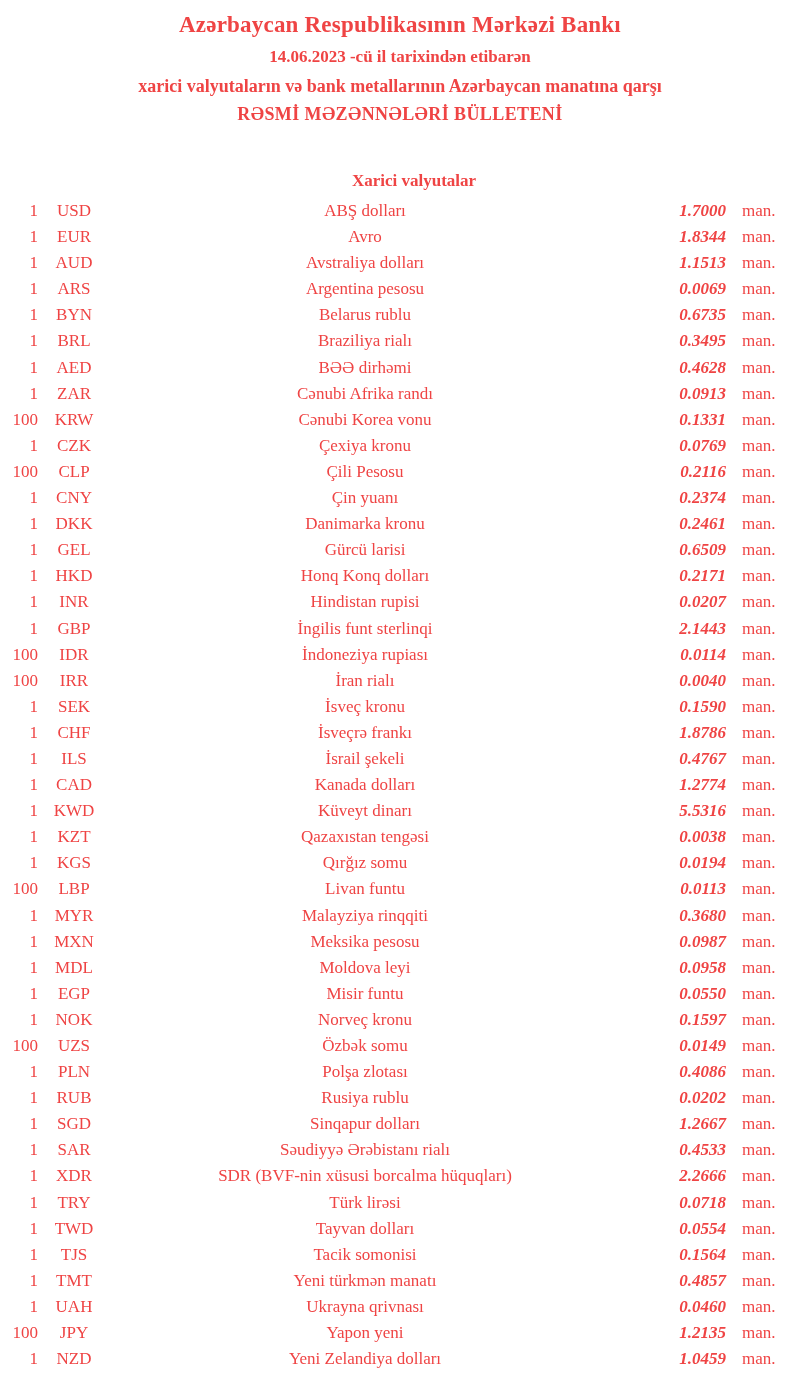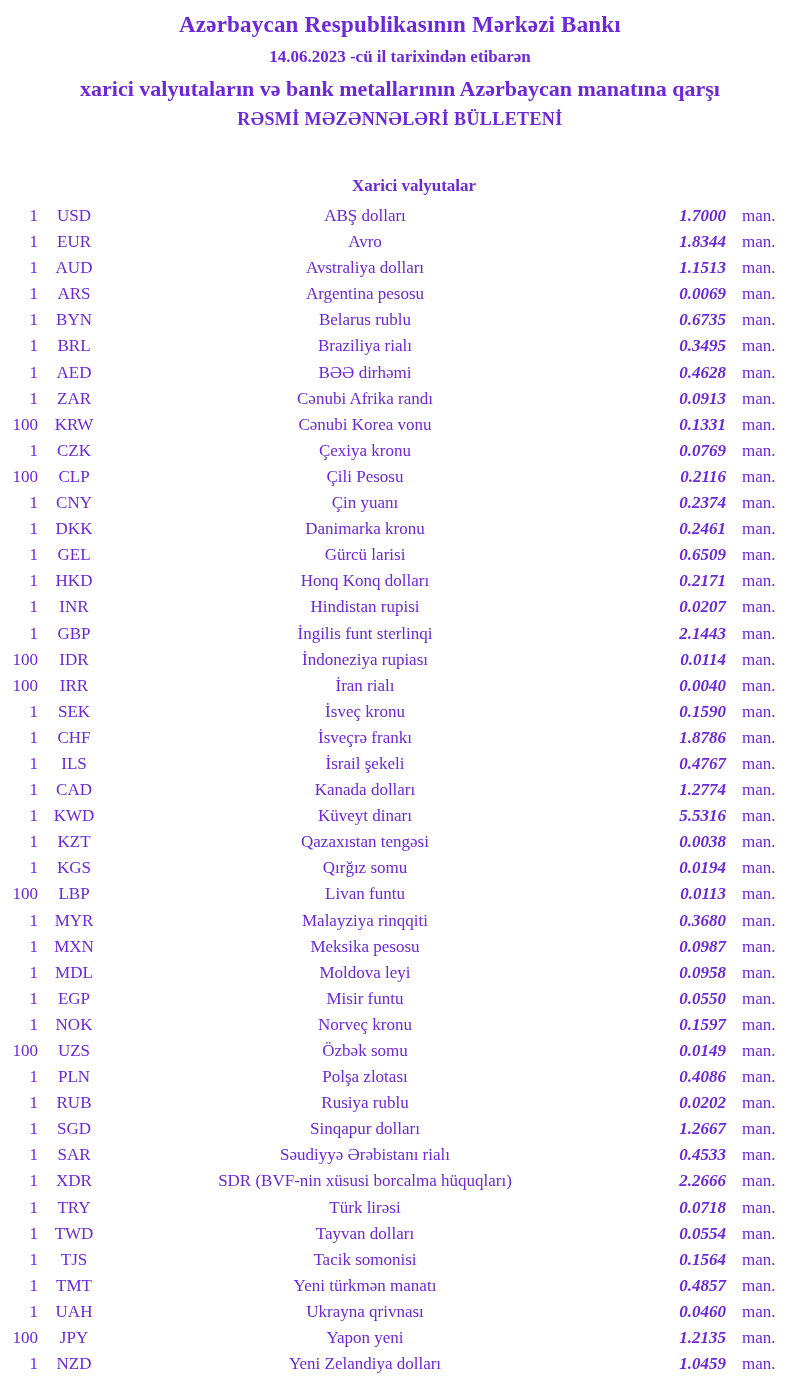--- a/index.html
+++ b/index.html
@@ -5,42 +5,42 @@
   html, body {
     margin: 0;
     padding: 0;
     background: #ffffff;
   }
   .page {
     width: 800px;
     height: 1377px;
     margin: 0 auto;
     background: #ffffff;
-    color: #6d28d9;
+    color: #ef4444;
     font-family: "Liberation Serif", "DejaVu Serif", serif;
     box-sizing: border-box;
     overflow: hidden;
   }
   .header {
     text-align: center;
   }
   .bank-title {
     font-size: 23px;
     font-weight: bold;
     margin: 0;
     padding-top: 12px;
     letter-spacing: 0.2px;
   }
   .date-line {
     font-size: 17px;
     font-weight: bold;
     margin-top: 9px;
   }
   .description-line {
-    font-size: 22px;
+    font-size: 18px;
     font-weight: bold;
     margin-top: 9px;
   }
   .bulletin-title {
     font-size: 18px;
     font-weight: bold;
     margin-top: 7px;
     letter-spacing: 0.4px;
   }
   .section-title {

